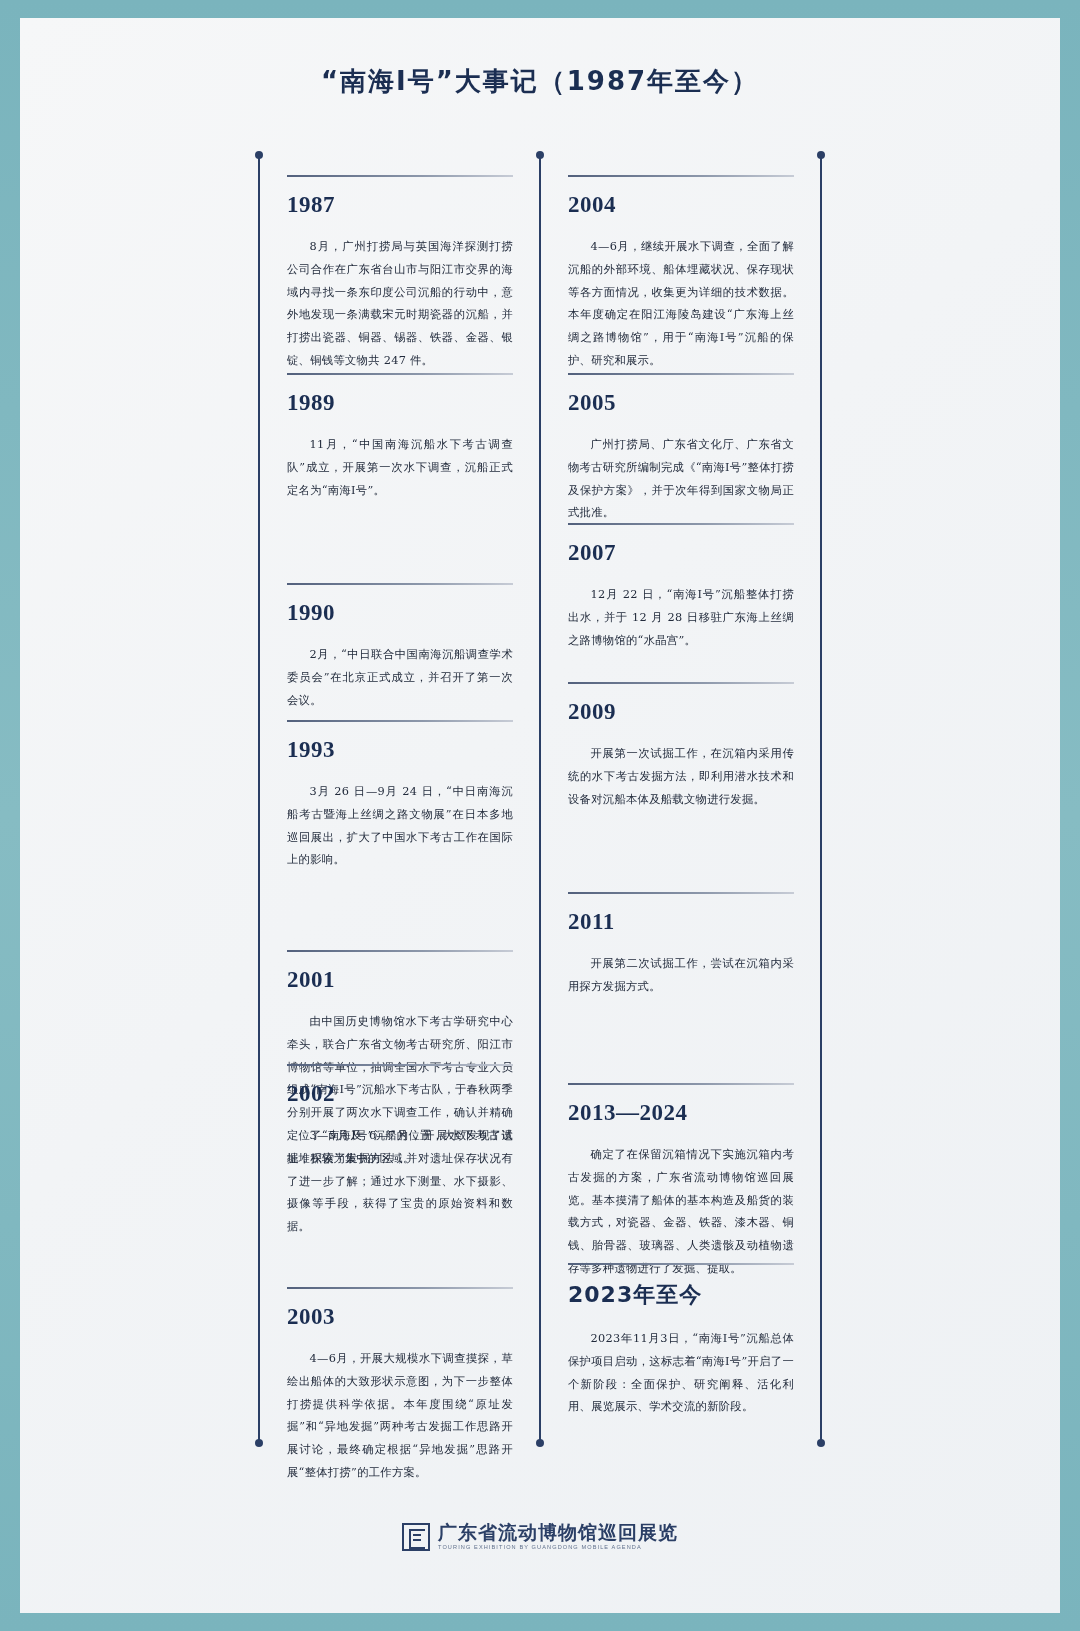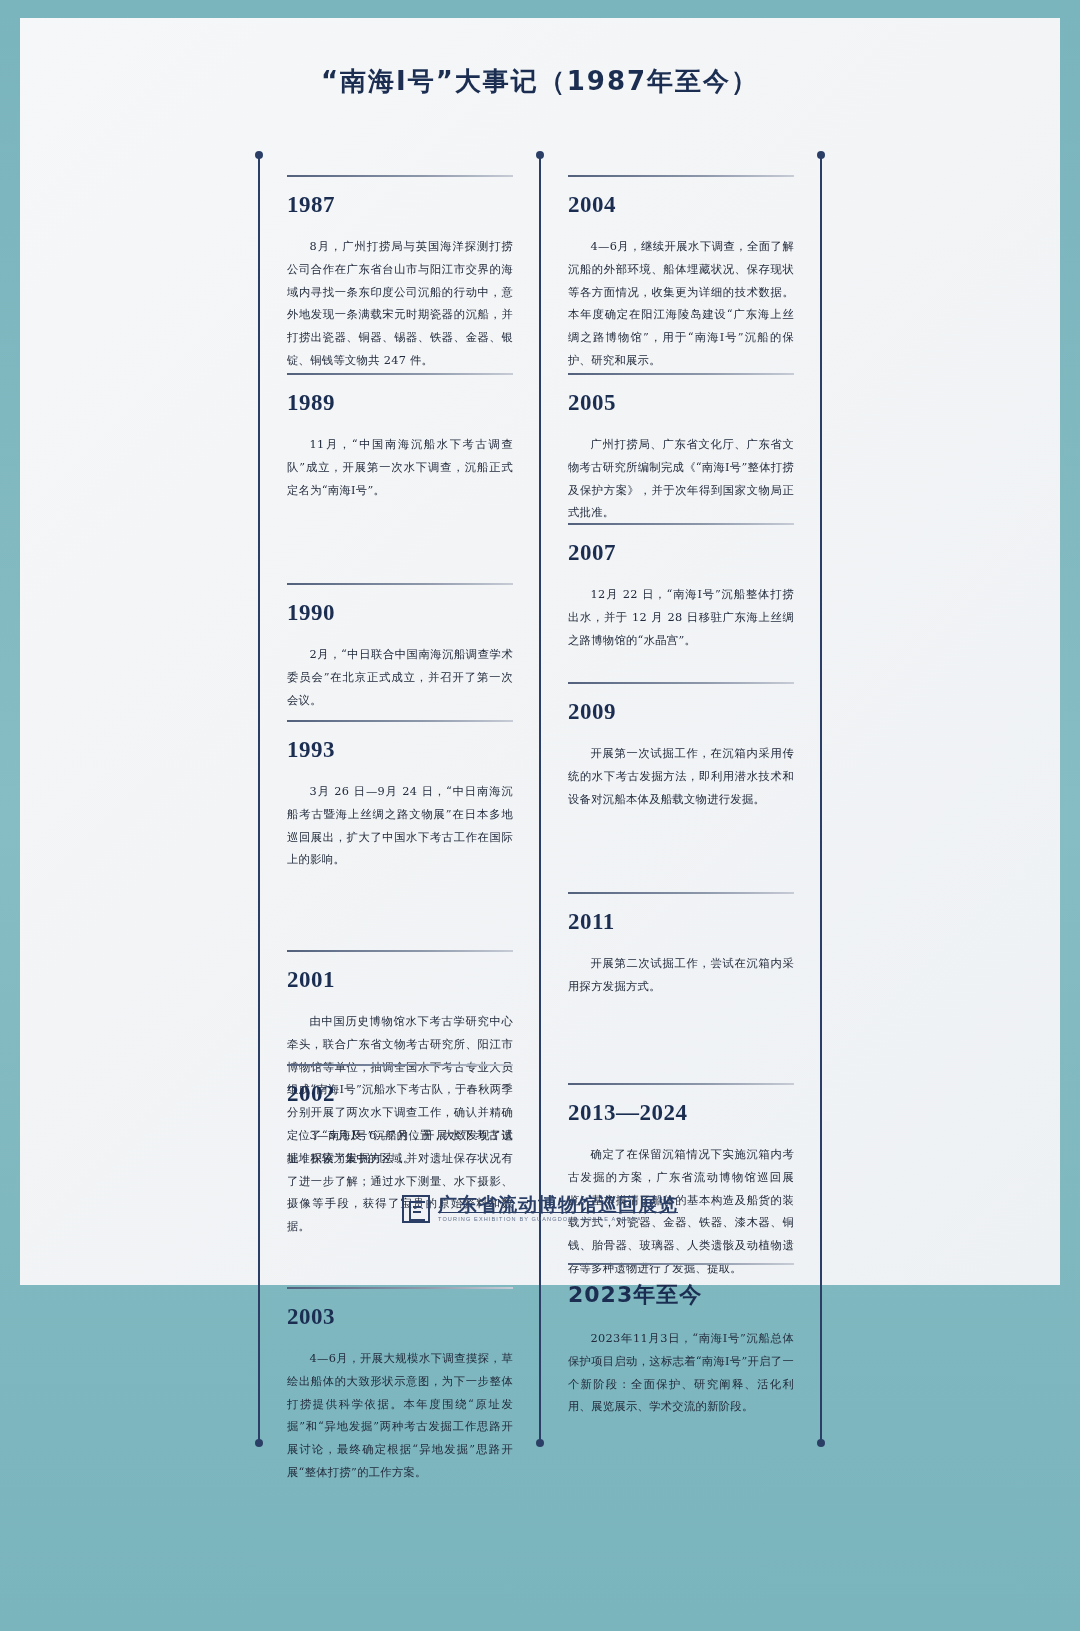--- a/index.html
+++ b/index.html
@@ -22,21 +22,21 @@
     inset: 0;
     background: linear-gradient(180deg, #7ab4bd 0%, #86bcc3 50%, #7ab4bd 100%);
   }
 
   
   #poster {
     position: absolute;
     left: 20px;
     top: 18px;
     width: 1040px;
-    height: 1267px;
+    height: 1595px;
     background: #f4f6f7;
     background: linear-gradient(135deg, #f6f7f8 0%, #f2f4f6 45%, #eef1f4 100%);
   }
 
   
   #title-bar {
     position: absolute;
     top: 46px;
     left: 0;
     width: 100%;
@@ -155,21 +155,20 @@
     background: #2b3f66;
     box-shadow: 0 5px 0 0 #2b3f66;
   }
   #footer-texts { line-height: 1.05; }
   #footer-cn {
     font-family: "DejaVu Sans", "Liberation Sans", sans-serif;
     font-size: 19px;
     font-weight: 700;
     color: #2b3f66;
     letter-spacing: 1px;
-    text-decoration: underline;
   }
   #footer-en {
     font-family: "Liberation Sans", sans-serif;
     font-size: 5.6px;
     color: #60708c;
     letter-spacing: 1.1px;
     margin-top: 2px;
   }
 </style>
 </head>

